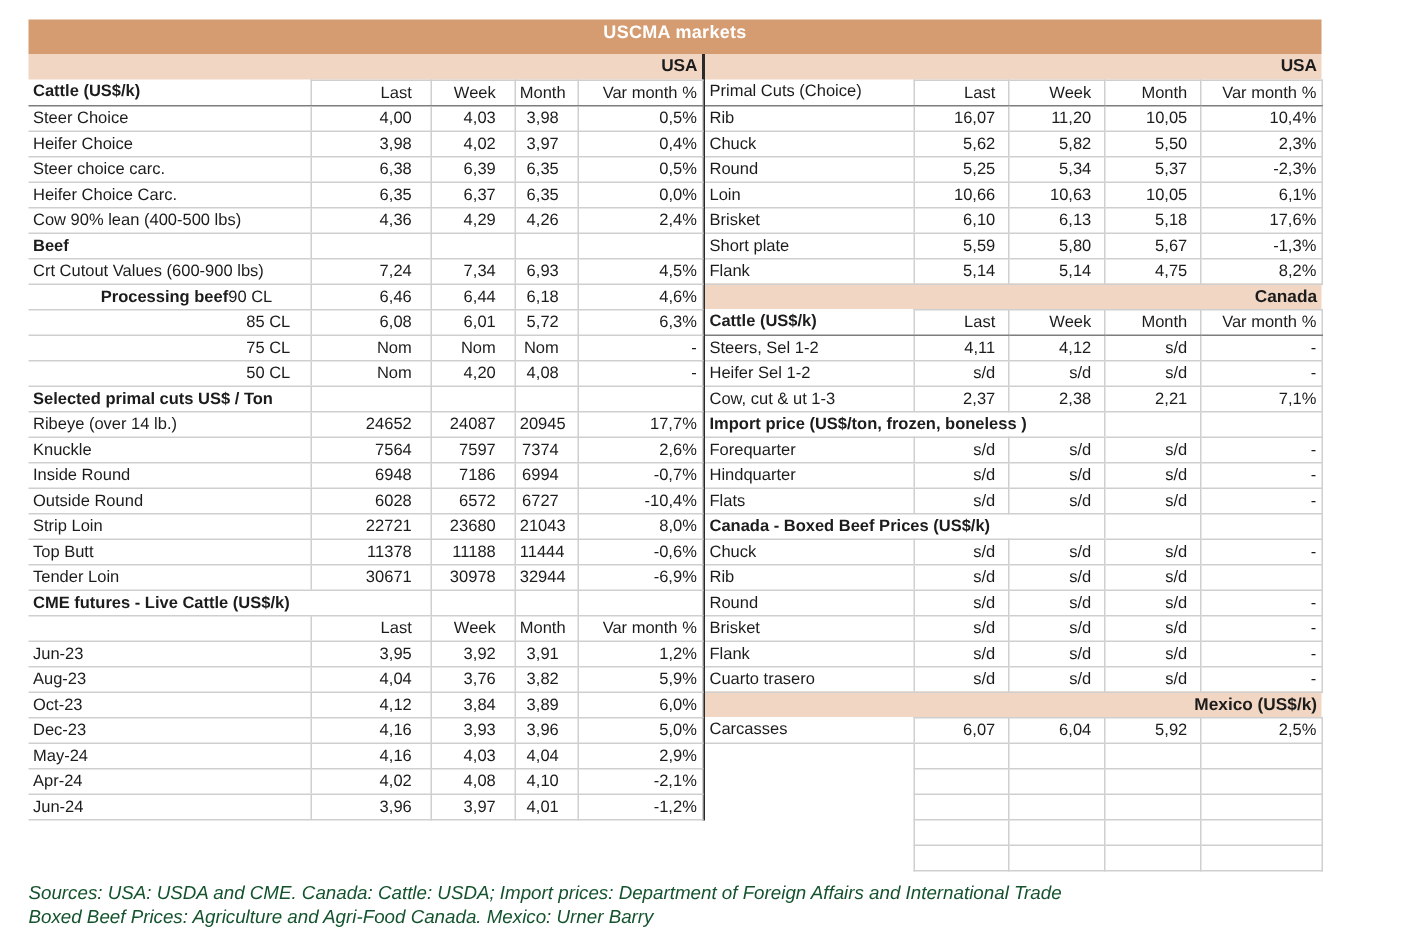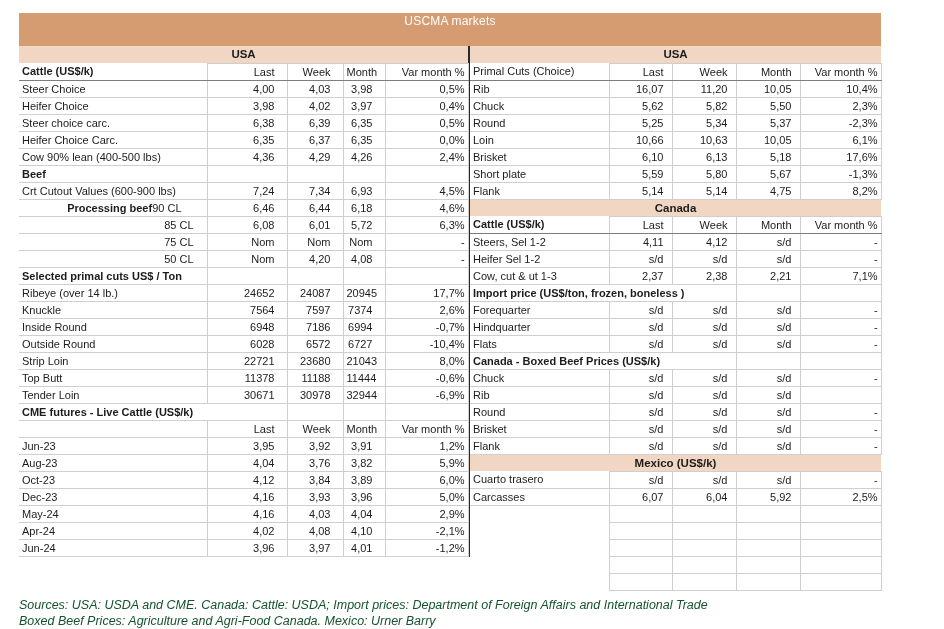--- a/index.html
+++ b/index.html
@@ -1,28 +1,28 @@
 <!DOCTYPE html>
 <html><head>
 <meta charset="utf-8">
 <style>
   * { margin:0; padding:0; box-sizing:border-box; }
   html,body { width:944px; height:629px; background:#ffffff; }
   body { font-family:"Liberation Sans", sans-serif; position:relative; overflow:hidden; color:#1c1c1c; }
   .sheet { position:absolute; left:19px; top:13px; width:862px; }
-  .titlebar { height:33px; line-height:17px; background:#D59C72; color:#ffffff;
-              font-weight:normal; font-size:12px; text-align:center; letter-spacing:.2px; }
+  .titlebar { height:23px; line-height:17px; background:#D59C72; color:#ffffff;
+              font-weight:bold; font-size:12px; text-align:center; letter-spacing:.2px; }
   .tables { display:flex; align-items:flex-start; }
   .t-left  { width:451px; border-right:2px solid #2a2a2a; }
   .t-right { width:411px; }
   table { border-collapse:collapse; table-layout:fixed; font-size:11px; color:#1c1c1c; }
   .t-left table  { width:449px; }
   .t-right table { width:411px; }
   td { height:17px; padding:0 3px; white-space:nowrap; overflow:hidden; vertical-align:middle; }
-  td.band { background:#F1D6C3; font-weight:bold; text-align:center; font-size:11.5px; overflow:visible; }
+  td.band { background:#F1D6C3; font-weight:bold; text-align:right; font-size:11.5px; overflow:visible; }
   td.lbl  { border-bottom:1px solid #cfcfcf; overflow:visible; }
   .b { font-weight:bold; }
   td.val  { border:1px solid #cfcfcf; }
   td.num  { text-align:right; padding-right:12px; }
   .t-right td.num { padding-right:8px; }
   td.var  { text-align:right; }
   td.colhdr { border:1px solid #cfcfcf; }
   td.dkb  { border-bottom:1px solid #7d7d7d; }
   td.clr  { text-align:right; padding-right:13px; }
   td.nolbl { border:none; }
@@ -419,28 +419,28 @@
               <td class="val var">-</td>
             </tr>
             <tr>
               <td class="lbl">Flank</td>
               <td class="val num">s/d</td>
               <td class="val num">s/d</td>
               <td class="val num">s/d</td>
               <td class="val var">-</td>
             </tr>
             <tr>
+              <td class="lbl">Cuarto trasero</td>
+              <td class="val num">s/d</td>
+              <td class="val num">s/d</td>
+              <td class="val num">s/d</td>
+              <td class="val var">-</td>
+            </tr>
+            <tr>
               <td class="band" colspan="5">Mexico (US$/k)</td>
-            </tr>
-            <tr>
-              <td class="lbl">Cuarto trasero</td>
-              <td class="val num">s/d</td>
-              <td class="val num">s/d</td>
-              <td class="val num">s/d</td>
-              <td class="val var">-</td>
             </tr>
             <tr>
               <td class="lbl">Carcasses</td>
               <td class="val num">6,07</td>
               <td class="val num">6,04</td>
               <td class="val num">5,92</td>
               <td class="val var">2,5%</td>
             </tr>
             <tr>
               <td class="nolbl"></td>

